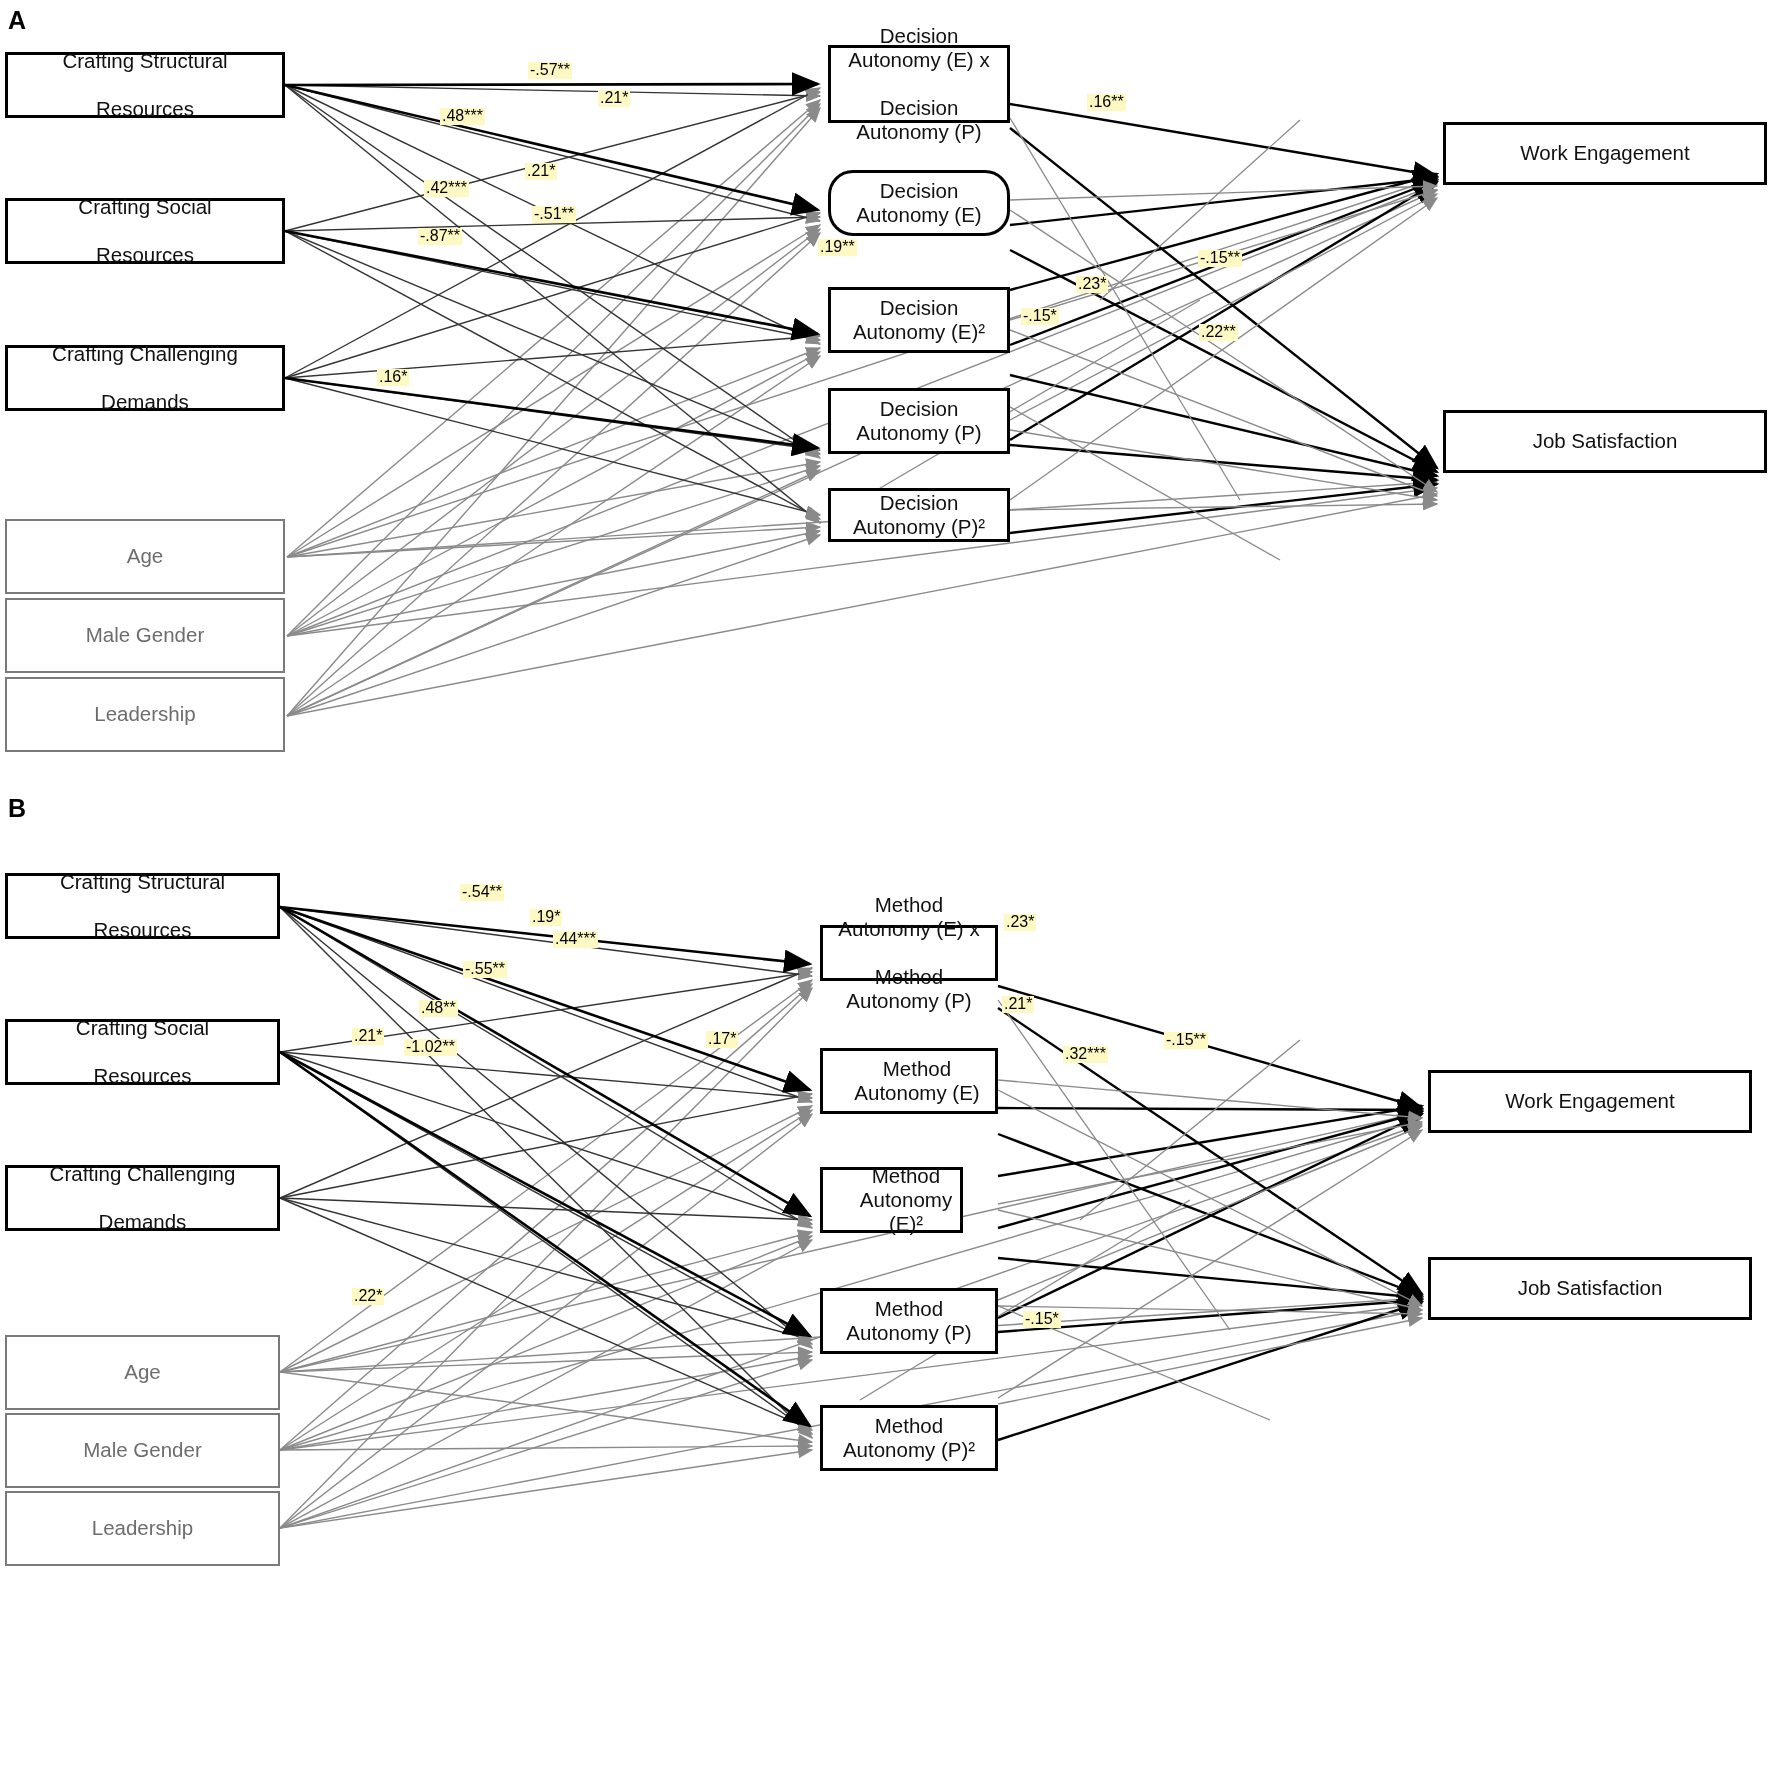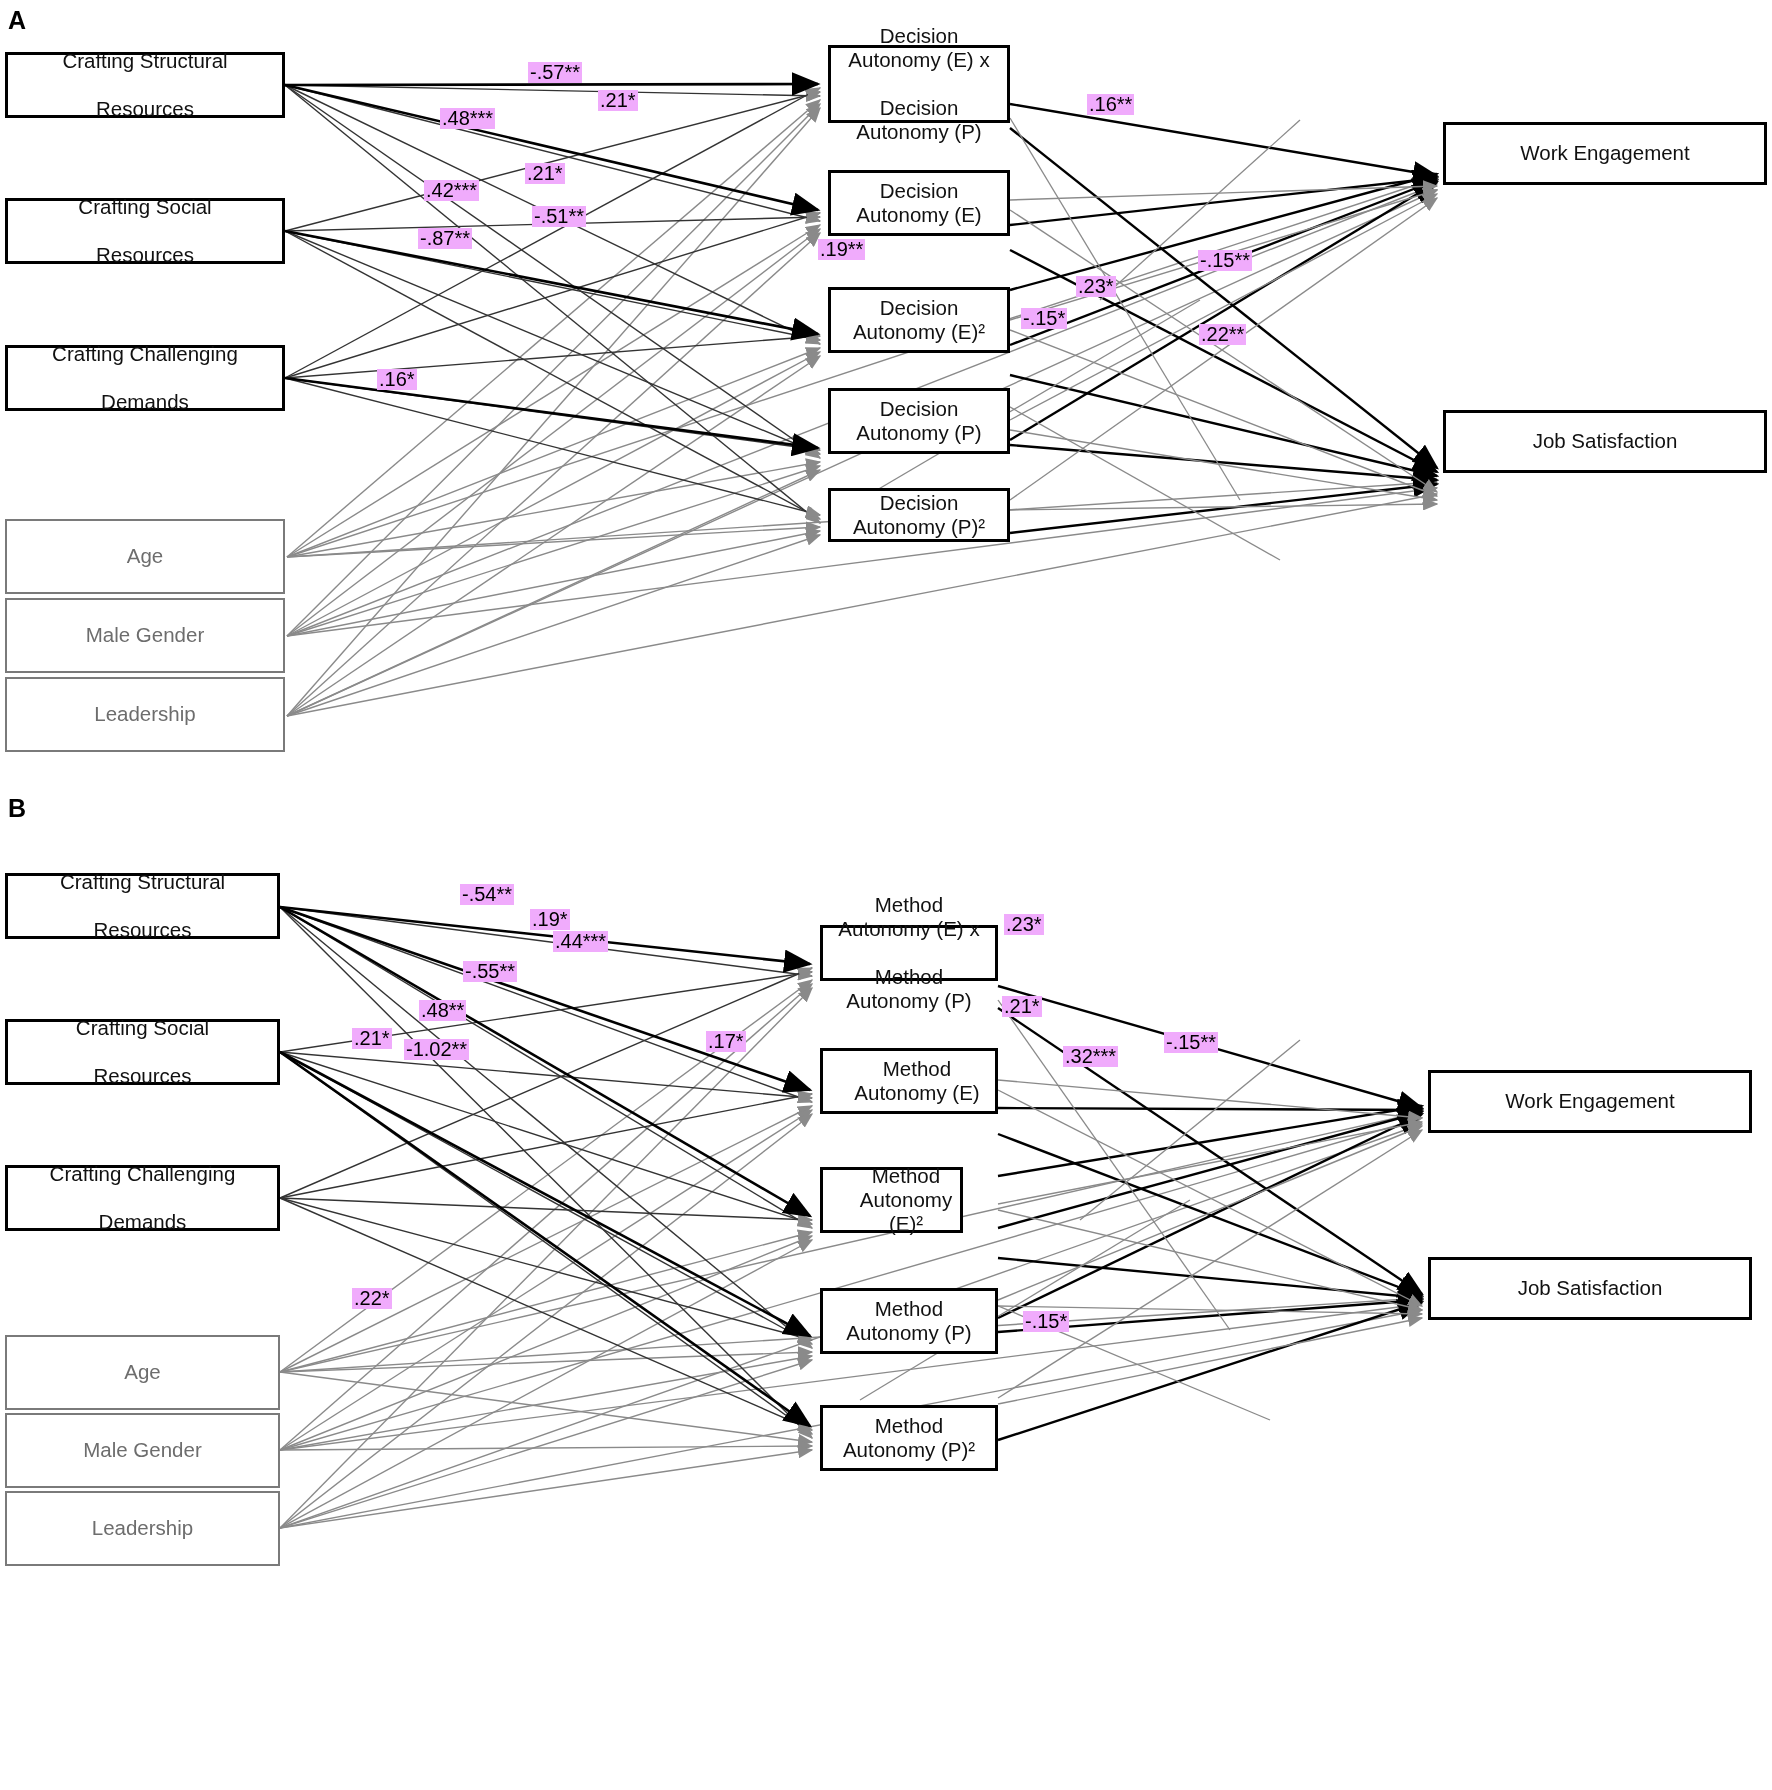--- a/index.html
+++ b/index.html
@@ -7,21 +7,21 @@
   #stage{position:relative;width:1772px;height:1790px;overflow:hidden;}
   svg.edges{position:absolute;left:0;top:0;width:1772px;height:1790px;pointer-events:none;}
   .panel-letter{position:absolute;font-weight:bold;font-size:25px;line-height:1;}
   .node{position:absolute;box-sizing:border-box;display:flex;align-items:center;justify-content:center;
         text-align:center;background:#fff;}
   .node span{display:block;padding:0 6px;}
   .node.main{border:3px solid #000;font-size:20.5px;color:#111;line-height:1.18;}
   .node.ctrl{border:2px solid #7a7a7a;font-size:20.5px;color:#6d6d6d;line-height:1.18;}
   .node.med{border:3px solid #000;font-size:20.5px;color:#111;line-height:1.18;}
   .node.out{border:3px solid #000;font-size:20.5px;color:#111;line-height:1.18;}
-  .plabel{position:absolute;font-size:20px;color:#000;white-space:nowrap;background:#f0abfc;
+  .plabel{position:absolute;font-size:16px;color:#000;white-space:nowrap;background:#fef9c3;
           padding:0 2px;line-height:1.05;}
 </style>
 </head>
 <body>
 
 <div id="stage">
 
   <svg class="edges" viewBox="0 0 1772 1790">
     <defs>
       <marker id="ahB" markerWidth="11" markerHeight="9" refX="10" refY="4.5" orient="auto">
@@ -225,21 +225,21 @@
     <span>Male Gender</span>
   </div>
   <div class="node ctrl" style="left:5px;top:677px;width:280px;height:75px;">
     <span>Leadership</span>
   </div>
 
   <div class="node med" style="left:828px;top:45px;width:182px;height:78px;">
     <span><span>Decision Autonomy (E) x</span><br>
           <span>Decision Autonomy (P)</span></span>
   </div>
-  <div class="node med" style="left:828px;top:170px;width:182px;height:66px;">
+  <div class="node med" style="left:828px;top:170px;width:182px;height:66px;border-radius:25px;">
     <span>Decision Autonomy (E)</span>
   </div>
   <div class="node med" style="left:828px;top:287px;width:182px;height:66px;">
     <span>Decision Autonomy (E)²</span>
   </div>
   <div class="node med" style="left:828px;top:388px;width:182px;height:66px;">
     <span>Decision Autonomy (P)</span>
   </div>
   <div class="node med" style="left:828px;top:488px;width:182px;height:54px;">
     <span>Decision Autonomy (P)²</span>

